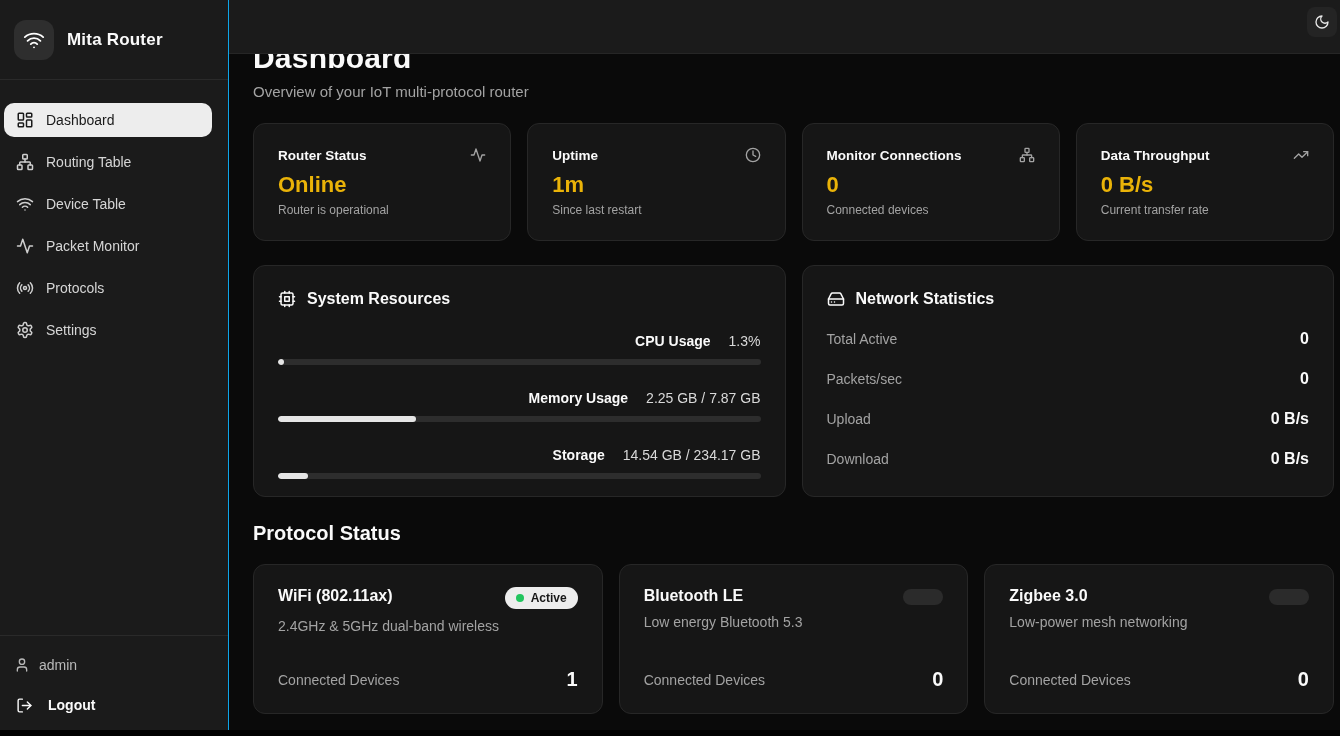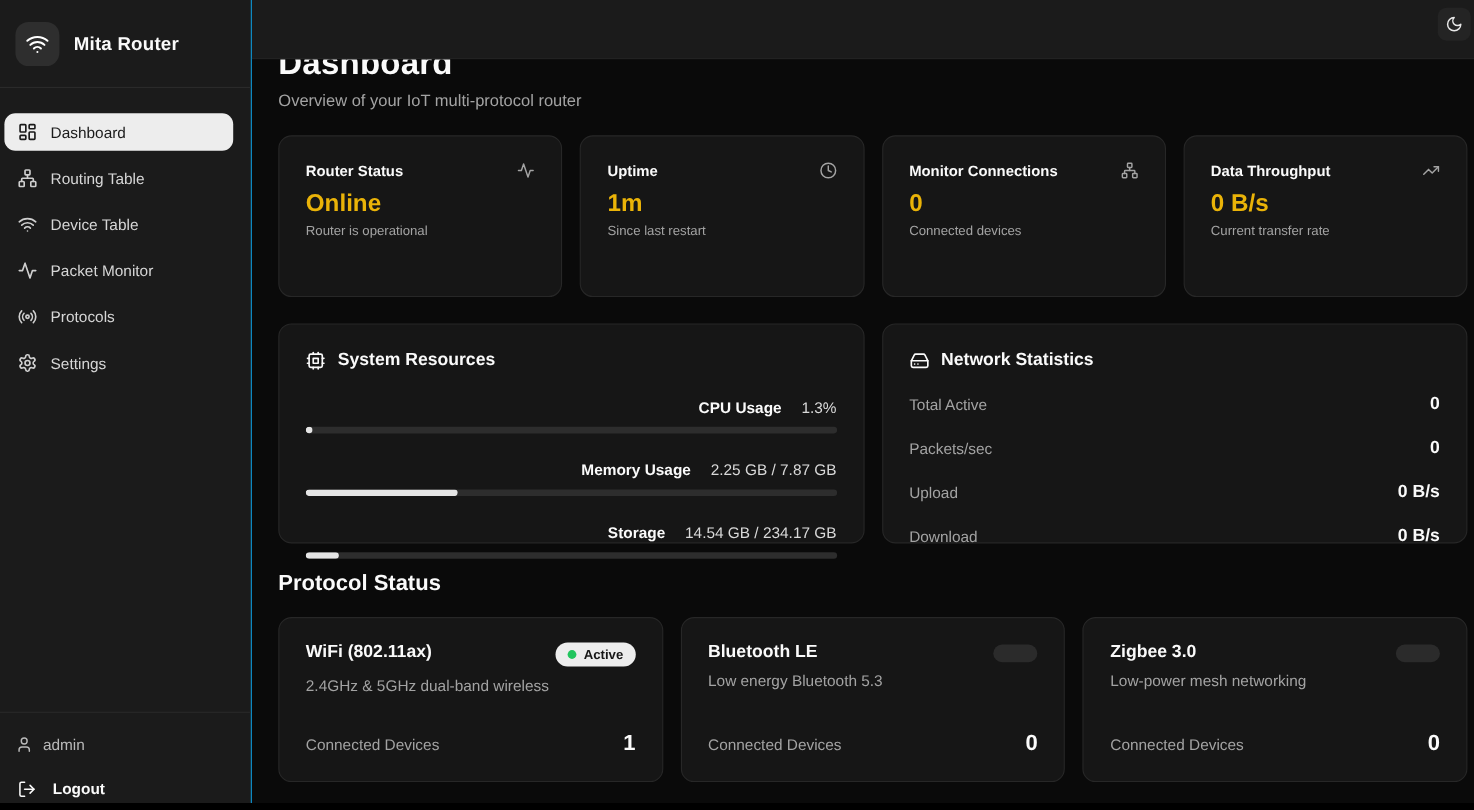--- a/index.html
+++ b/index.html
@@ -33,21 +33,21 @@
   .nav { flex: 1; padding: 23px 16px 0 4px; }
   .nav-item {
     height: 34px; display: flex; align-items: center; gap: 12px;
     padding: 0 12px; margin-bottom: 8px; border-radius: 10px;
     color: #d6d6d6; font-size: 14px; cursor: pointer;
   }
   .nav-item .nav-icon { color: #cfcfcf; }
   .nav-item.active { background: #ededed; color: #1a1a1a; font-weight: 500; }
   .nav-item.active .nav-icon { color: #1a1a1a; }
 
-  .sidebar-footer { border-top: 1px solid #2a2a2a; padding: 12px 16px 2px 14px; }
+  .sidebar-footer { border-top: 1px solid #2a2a2a; padding: 12px 16px 14px 14px; }
   .user-row {
     height: 34px; display: flex; align-items: center; gap: 9px;
     color: #b9b9b9; font-size: 14px;
   }
   .logout-row {
     height: 34px; display: flex; align-items: center; gap: 15px;
     color: #fafafa; font-size: 14px; font-weight: 700; cursor: pointer;
     margin-top: 6px; padding-left: 2px;
   }
 
@@ -72,30 +72,30 @@
   .page-title {
     margin-top: -14px; font-size: 30px; line-height: 36px;
     font-weight: 800; color: #fafafa; letter-spacing: .2px;
   }
   .page-subtitle { margin-top: 7px; font-size: 15px; color: #a3a3a3; }
 
   .card { background: #161616; border: 1px solid #272727; border-radius: 12px; }
 
   
   .stats-grid { display: grid; grid-template-columns: repeat(4, 1fr); gap: 16px; margin-top: 23px; }
-  .stat-card { height: 147px; padding: 23px 24px 0; }
+  .stat-card { height: 118px; padding: 23px 24px 0; }
   .stat-head { display: flex; align-items: center; justify-content: space-between; }
   .stat-label { font-size: 13.5px; font-weight: 600; color: #fafafa; }
   .stat-icon { color: #a3a3a3; }
   .stat-value { margin-top: 9px; font-size: 22px; font-weight: 800; color: #eab308; }
   .stat-desc { margin-top: 5px; font-size: 12px; color: #a3a3a3; }
 
   
   .mid-grid { display: grid; grid-template-columns: 1fr 1fr; gap: 16px; margin-top: 24px; }
-  .panel { height: 200px; padding: 24px; }
+  .panel { height: 232px; padding: 24px; }
   .panel-title-row { display: flex; align-items: center; gap: 11px; color: #fafafa; }
   .panel-title { font-size: 16px; font-weight: 700; }
 
   .res-row { margin-top: 25px; }
   .res-row:first-of-type { margin-top: 26px; }
   .res-labels { display: flex; justify-content: flex-end; align-items: baseline; gap: 18px; }
   .res-label { font-size: 14px; font-weight: 600; color: #fafafa; }
   .res-value { font-size: 14px; color: #d9d9d9; }
   .bar-track { margin-top: 10px; height: 6px; border-radius: 3px; background: #2d2d2d; overflow: hidden; }
   .bar-fill { height: 100%; background: #e5e5e5; border-radius: 3px; }

